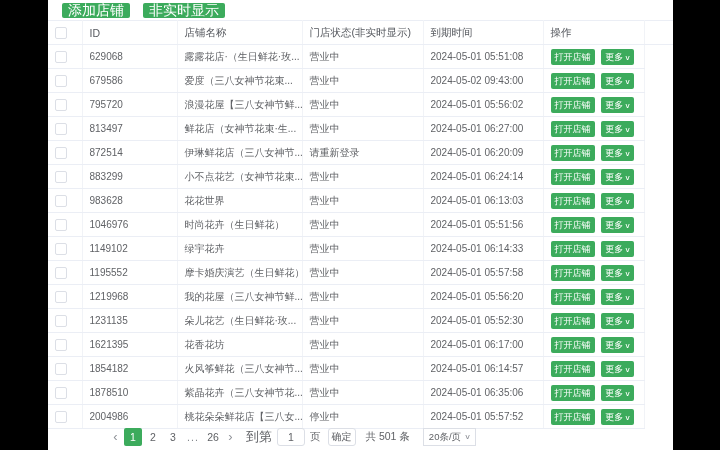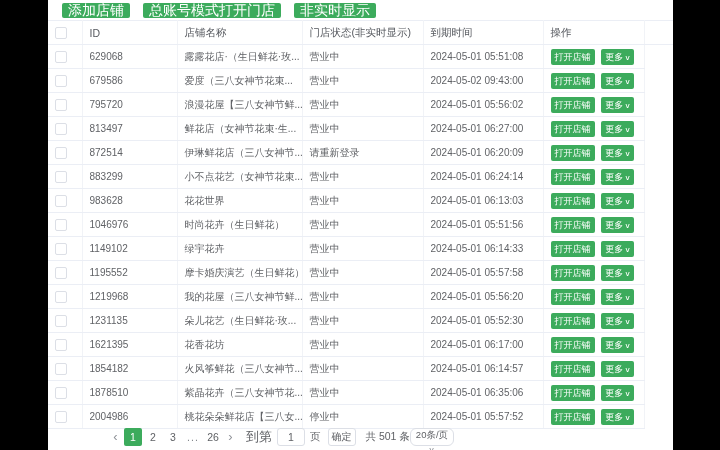--- a/index.html
+++ b/index.html
@@ -62,36 +62,35 @@
     width:26px;height:16px;border:1px solid #dcdfe6;border-radius:3px;margin:0 5px;
     text-align:center;font-size:10.5px;color:#606266;padding:0;outline:none;font-family:inherit;
   }
   .jump-suffix{font-size:10.5px;}
   .confirm-btn{
     margin-left:7px;height:18px;border:1px solid #dcdfe6;background:#fff;border-radius:3px;
     font-size:10px;color:#606266;padding:0 3px;cursor:pointer;font-family:inherit;
   }
   .total{margin-left:10px;font-size:10.5px;white-space:nowrap;}
   .sizer{
-    margin-left:0;height:18px;border:1px solid #dcdfe6;border-radius:6px;padding:0 5px;
-    display:flex;align-items:center;font-size:9.5px;gap:4px;cursor:pointer;box-sizing:border-box;color:#606266;flex-direction:column;
+    margin-left:13px;height:18px;border:1px solid #dcdfe6;border-radius:0;padding:0 5px;
+    display:flex;align-items:center;font-size:9.5px;gap:4px;cursor:pointer;box-sizing:border-box;color:#606266;
   }
   .sizer .caret{font-size:7px;color:#909399;transform:scaleX(1.3);}
 </style>
 </head>
 <body>
 
 <div class="letterbox left"></div>
 <div class="letterbox right"></div>
 
 <div class="panel">
 
   <div class="toolbar">
     <button class="btn">添加店铺</button>
-    <button class="btn">总账号模式打开门店</button>
     <button class="btn">非实时显示</button>
   </div>
 
   <table class="grid">
     <colgroup>
       <col style="width:34px">
         <col style="width:95px">
         <col style="width:125px">
       <col style="width:121px">
         <col style="width:120px">

